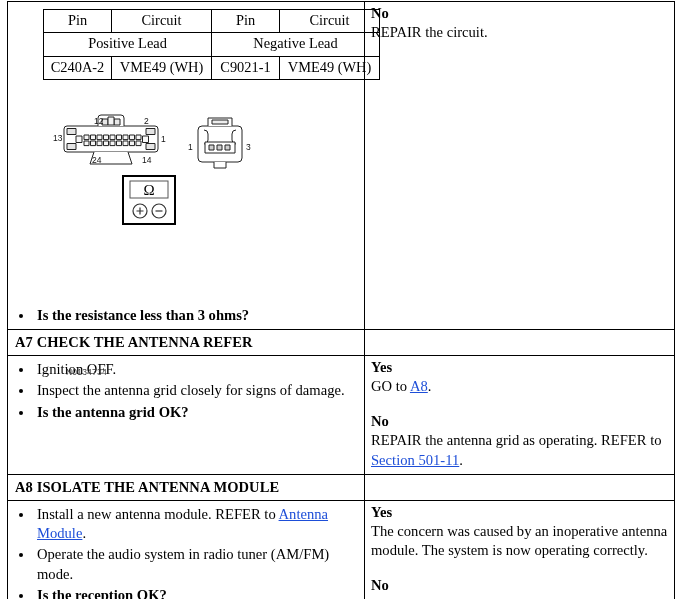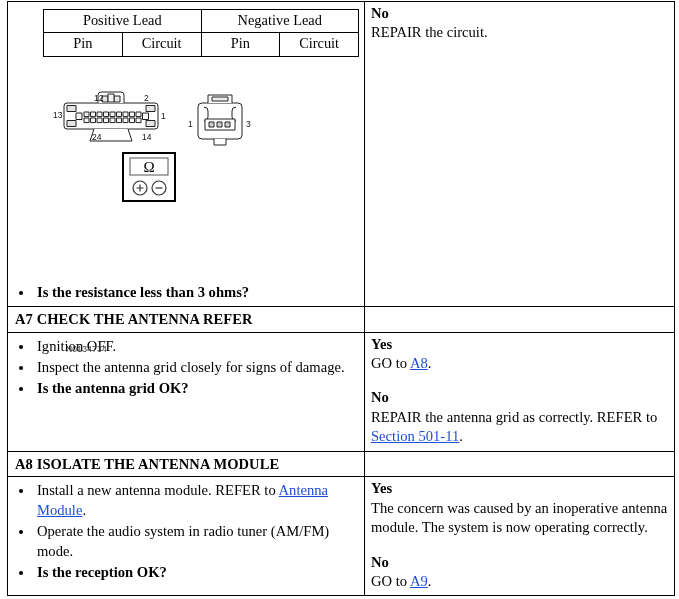--- a/index.html
+++ b/index.html
@@ -105,28 +105,34 @@
 
   <table class="outer">
     <tbody>
 
       <tr>
         <td class="col-left">
 
           <table class="pintable">
             <tbody>
               <tr>
+                <td class="w-pin">Pin</td>
+                <td class="w-cir">Circuit</td>
+                <td class="w-pin">Pin</td>
+                <td class="w-cir">Circuit</td>
+              </tr>
+              <tr>
                 <td colspan="2">Positive Lead</td>
                 <td colspan="2">Negative Lead</td>
               </tr>
               <tr>
-                <td class="w-pin">Pin</td>
-                <td class="w-cir">Circuit</td>
-                <td class="w-pin">Pin</td>
-                <td class="w-cir">Circuit</td>
+                <td class="w-pin">C240A-2</td>
+                <td class="w-cir">VME49 (WH)</td>
+                <td class="w-pin">C9021-1</td>
+                <td class="w-cir">VME49 (WH)</td>
               </tr>
             </tbody>
           </table>
 
           <div class="figure">
             <svg class="fig-svg" width="230" height="120" viewBox="0 0 230 120">
               <g fill="none" stroke="#222" stroke-width="1" stroke-linejoin="round">
 
                 <g>
 
@@ -235,21 +241,21 @@
             <li>Inspect the antenna grid closely for signs of damage.</li>
             <li class="bold">Is the antenna grid OK?</li>
           </ul>
         </td>
         <td class="col-right">
           <div class="ans">
             <span class="lbl">Yes</span>
             <p><span>GO to </span><a class="xref" href="#">A8</a><span>.</span></p>
             <div class="gap">&nbsp;</div>
             <span class="lbl">No</span>
-            <p><span>REPAIR the antenna grid as correctly. REFER to </span><a class="xref" href="#">Section 501-11</a><span>.</span></p>
+            <p><span>REPAIR the antenna grid as operating. REFER to </span><a class="xref" href="#">Section 501-11</a><span>.</span></p>
           </div>
         </td>
       </tr>
 
       <tr>
         <td class="col-left">
           <div class="step-head">A8 ISOLATE THE ANTENNA MODULE</div>
         </td>
         <td class="col-right"></td>
       </tr>

